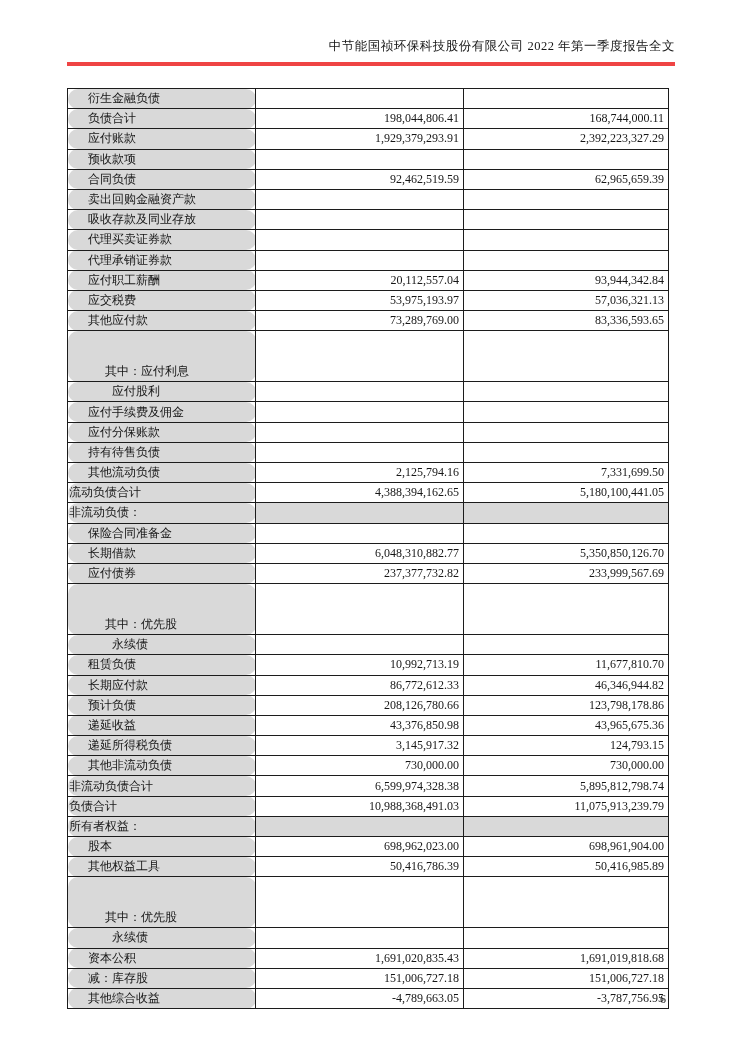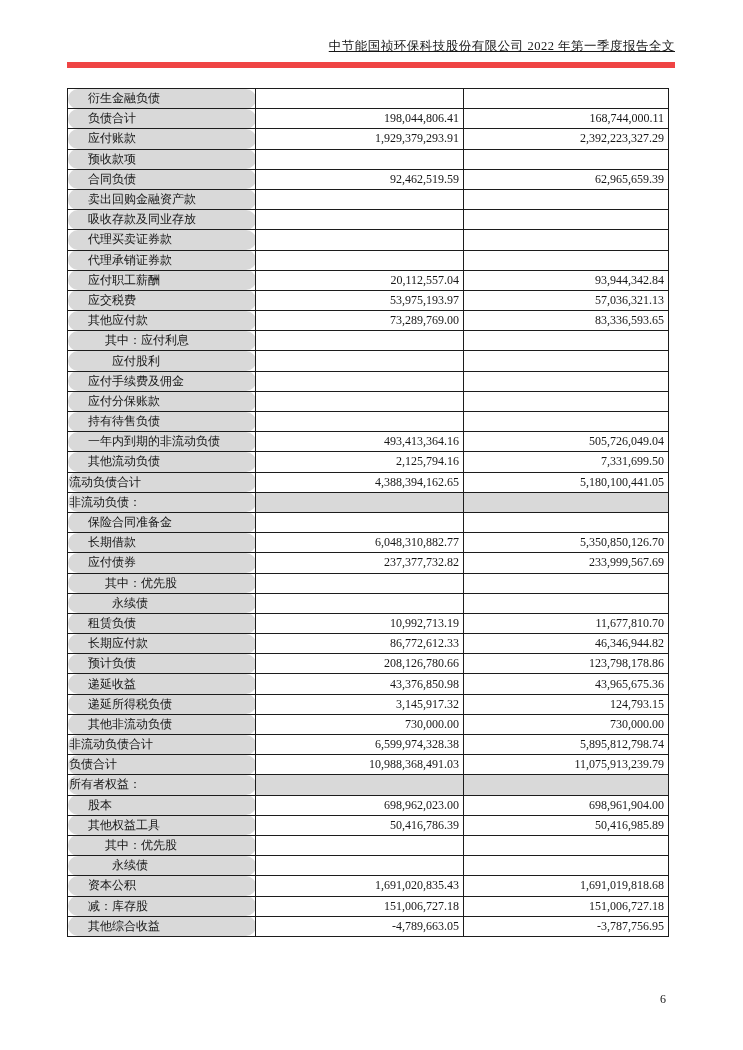--- a/index.html
+++ b/index.html
@@ -17,22 +17,21 @@
   }
   .report-header {
     position: absolute;
     top: 38px;
     left: 67px;
     width: 608px;
     text-align: right;
     font-size: 12.5px;
     letter-spacing: 0.5px;
     padding-bottom: 7px;
-    border-bottom: 6px solid #ef4444;
-    text-decoration: underline;
+    border-bottom: 4px solid #ef4444;
   }
   .balance-table {
     position: absolute;
     top: 88px;
     left: 67px;
     width: 601px;
     border-collapse: collapse;
     table-layout: fixed;
     font-size: 12px;
   }
@@ -55,21 +54,21 @@
     padding-right: 4px;
   }
   .balance-table tr.section-row td.value-cell {
     background: #d9d9d9;
   }
   .label-text {
     display: inline-block;
   }
   .indent-0 { padding-left: 1px; }
   .indent-1 { padding-left: 20px; }
-  .indent-2 { padding-left: 37px; }
+  .indent-2 { padding-left: 37px; margin-top: 31px; }
   .indent-3 { padding-left: 44px; }
   .page-number {
     position: absolute;
     top: 992px;
     left: 660px;
     font-size: 12px;
   }
 </style>
 </head>
 <body>
@@ -197,27 +196,20 @@
   </tr>
       <tr>
     <td class="label-cell">
       <span class="label-text indent-1">持有待售负债</span>
     </td>
     <td class="value-cell"></td>
     <td class="value-cell"></td>
   </tr>
       <tr>
     <td class="label-cell">
-      <span class="label-text indent-1">一年内到期的非流动负债</span>
-    </td>
-    <td class="value-cell">493,413,364.16</td>
-    <td class="value-cell">505,726,049.04</td>
-  </tr>
-      <tr>
-    <td class="label-cell">
       <span class="label-text indent-1">其他流动负债</span>
     </td>
     <td class="value-cell">2,125,794.16</td>
     <td class="value-cell">7,331,699.50</td>
   </tr>
       <tr>
     <td class="label-cell">
       <span class="label-text indent-0">流动负债合计</span>
     </td>
     <td class="value-cell">4,388,394,162.65</td>

